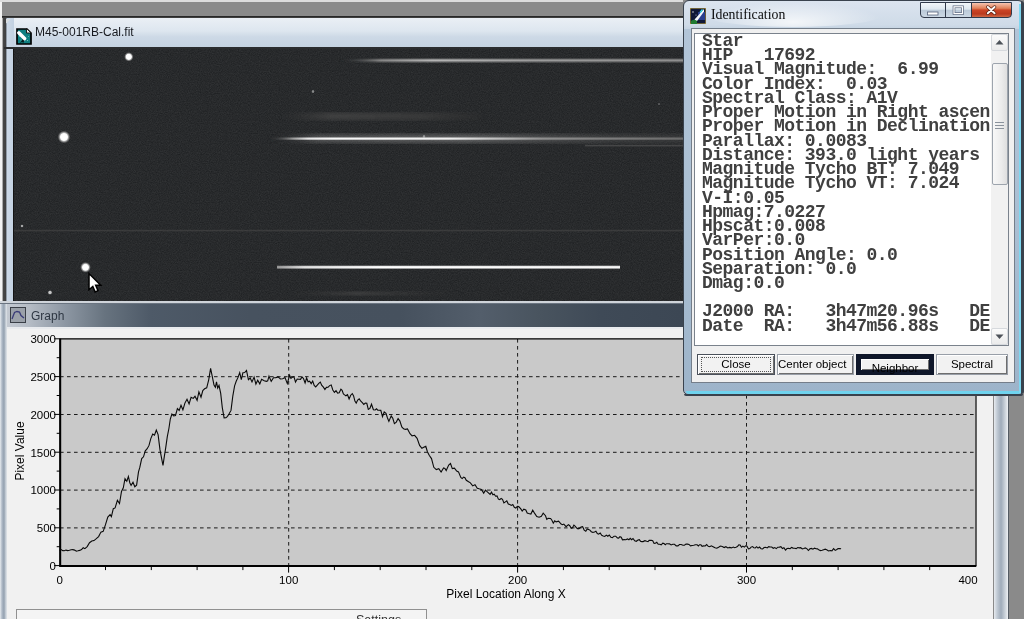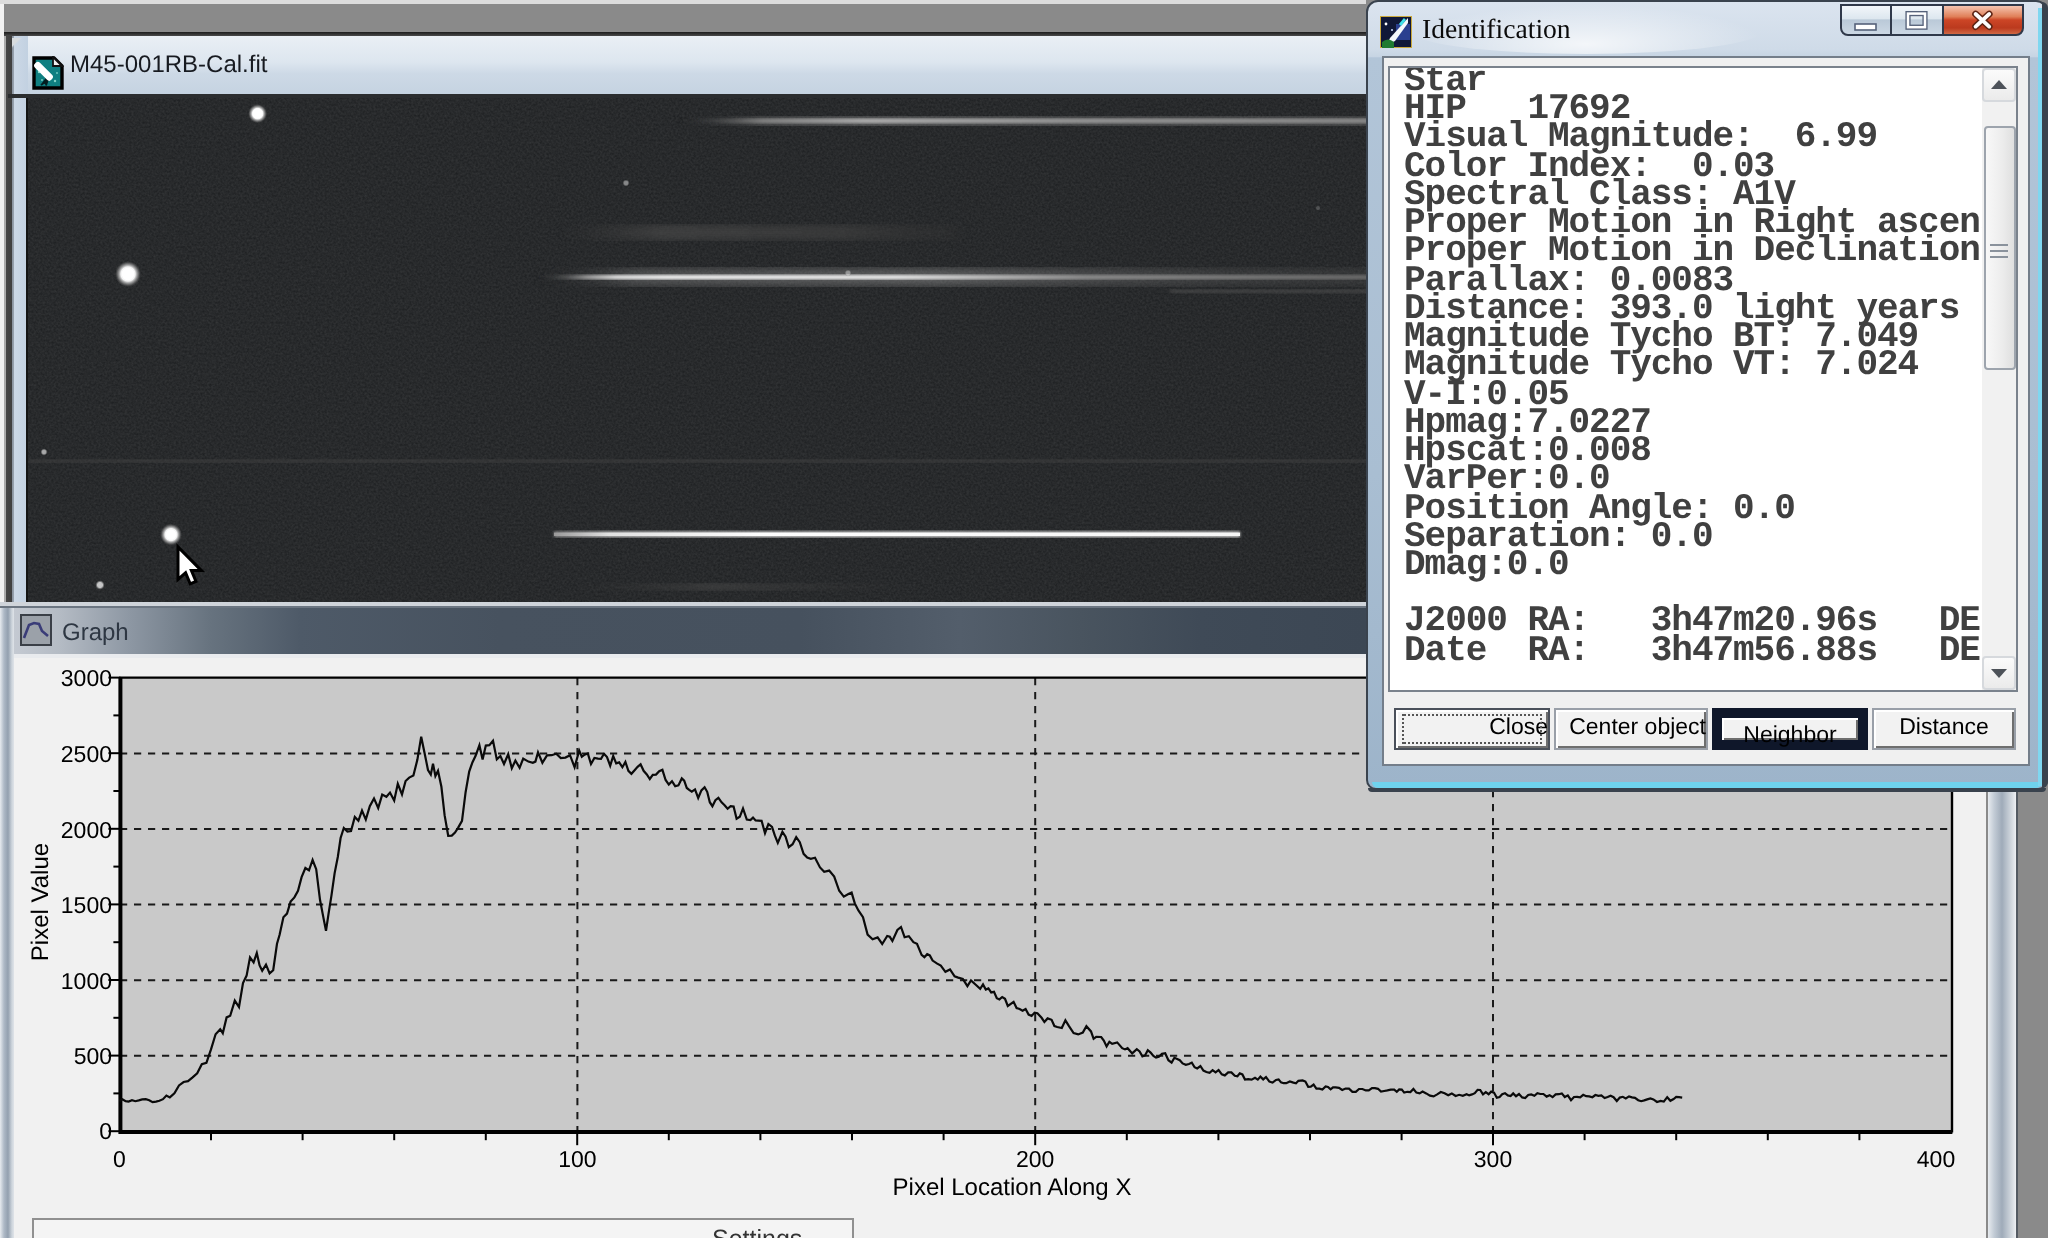--- a/index.html
+++ b/index.html
@@ -341,27 +341,27 @@
       </svg>
     <div class="abs" style="left:0.5px;top:29px;width:16px;height:122px;background:linear-gradient(90deg,#f8f8f8,#ececec 60%,#dfdfdf);border:1px solid #9da4ad;border-radius:2px"></div>
     <div class="abs" style="left:4px;top:88px;width:9px;height:1.2px;background:#8a929c"></div>
     <div class="abs" style="left:4px;top:91px;width:9px;height:1.2px;background:#8a929c"></div>
     <div class="abs" style="left:4px;top:94px;width:9px;height:1.2px;background:#8a929c"></div>
   </div>
 
   <div class="abs" style="left:14px;top:354px;width:78px;height:21px;background:#f2f2f2;border:1px solid #4a505a;
        box-shadow:inset 1px 1px 0 #ffffff, inset -1px -1px 0 #6e6e6e;">
      <div class="abs" style="left:3px;top:2px;right:3px;bottom:2px;border:1px dotted #555"></div>
-     <div style="text-align:right;line-height:19px;font-size:11.5px">Close</div>
+     <div style="text-align:center;line-height:19px;font-size:11.5px">Close</div>
   </div>
   <div class="abs" style="left:94px;top:354px;width:77px;height:21px;background:#f2f2f2;border:1px solid #999fa8;
        box-shadow:inset 1px 1px 0 #ffffff, inset -1px -1px 0 #6e6e6e;">
-     <div style="text-align:right;line-height:19px;font-size:11.5px">Center object</div>
+     <div style="text-align:left;line-height:19px;font-size:11.5px">Center object</div>
   </div>
   <div class="abs" style="left:173px;top:354px;width:78px;height:21px;background:#f2f2f2;border:5px solid #0f172a;
        box-shadow:inset 1px 1px 0 #ffffff, inset -1px -1px 0 #6e6e6e;">
      <div style="text-align:center;line-height:19px;font-size:11.5px">Neighbor</div>
   </div>
   <div class="abs" style="left:253px;top:354px;width:72px;height:21px;background:#f2f2f2;border:1px solid #999fa8;
        box-shadow:inset 1px 1px 0 #ffffff, inset -1px -1px 0 #6e6e6e;">
-     <div style="text-align:center;line-height:19px;font-size:11.5px">Distance</div>
+     <div style="text-align:center;line-height:19px;font-size:11.5px">Spectral</div>
   </div>
 </div>
 
 </body></html>

